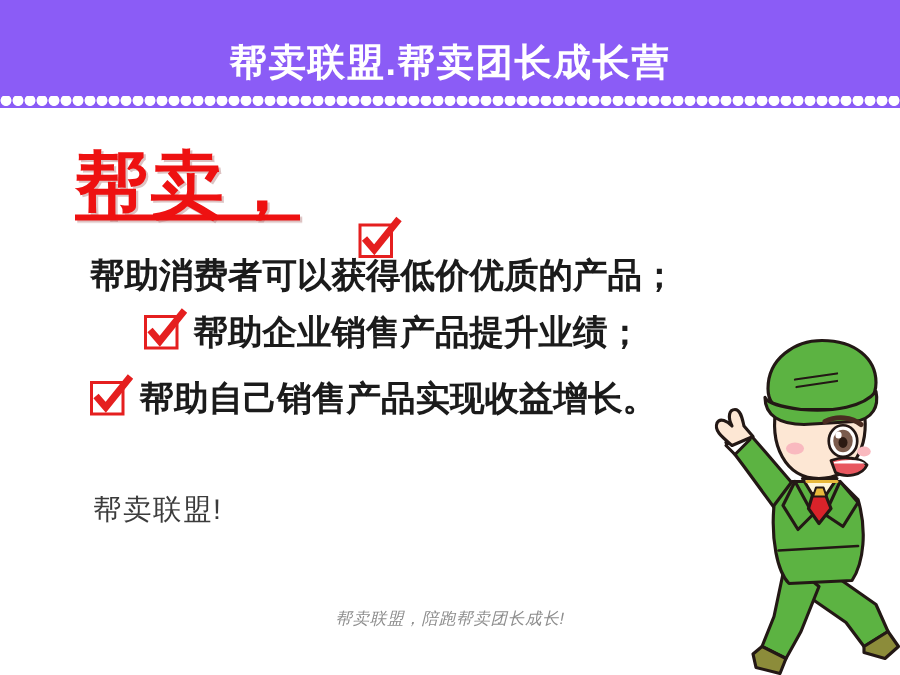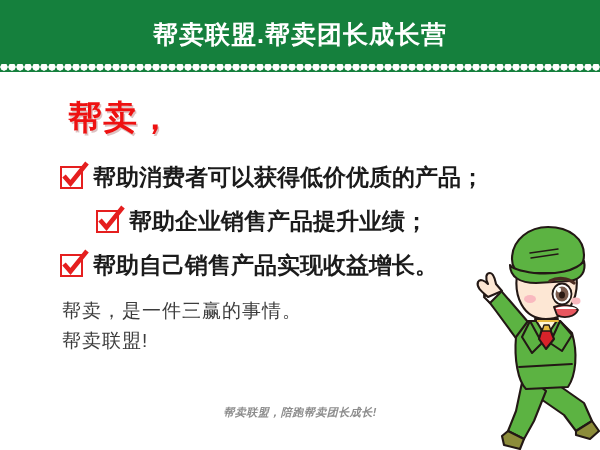--- a/index.html
+++ b/index.html
@@ -7,23 +7,23 @@
   body {
     font-family:"Liberation Sans","DejaVu Sans",sans-serif;
     background:#ffffff;
     position:relative;
     overflow:hidden;
   }
 
   
   #header-bar{
     position:absolute; left:0; top:0; width:600px; height:72px;
-    background:#15803d;
+    background:#8b5cf6;
     display:flex; align-items:flex-start; justify-content:center;
-    padding-top:22px;
+    padding-top:30px;
   }
   #header-title{
     color:#ffffff;
     font-size:25px;
     font-weight:bold;
     letter-spacing:1px;
     line-height:1;
     white-space:nowrap;
   }
   
@@ -37,33 +37,34 @@
   #header-under{
     position:absolute; left:0; top:72px; width:600px; height:4px; background:#ffffff;
   }
 
   
   #main{
     position:absolute; left:0; top:76px; width:600px; height:374px;
   }
 
   #headline{
-    position:absolute; left:68px; top:24px;
-    font-size:34px; font-weight:bold; color:#ee1111;
+    position:absolute; left:50px; top:24px;
+    font-size:49px; font-weight:bold; color:#ee1111;
     line-height:1;
     text-shadow:1.5px 1.5px 0 rgba(180,120,120,.45);
     letter-spacing:1px;
+    text-decoration:underline;
   }
 
   .bullet-row{
     position:absolute; left:60px;
     display:flex; align-items:center;
     height:30px;
   }
-  #bullet-row-0{ top:86px; }
+  #bullet-row-0{ top:73px;flex-direction:column; }
   #bullet-row-1{ top:130px;margin-left:36px; }
   #bullet-row-2{ top:174px; }
 
   .checkbox-icon{
     position:relative;
     width:23px; height:23px;
     flex:0 0 23px;
     border:2.2px solid #e51f1f;
     margin-right:10px;
   }
@@ -83,21 +84,21 @@
     font-size:19px; color:#3c3c3c; line-height:1;
     white-space:nowrap;
     letter-spacing:1px;
   }
   #note-line-0{ top:225px; }
   #note-line-1{ top:255px; }
 
   #footer-tagline{
     position:absolute; left:0; top:329px; width:600px;
     text-align:center;
-    font-size:11px; font-style:italic; font-weight:bold;
+    font-size:11px; font-style:italic; font-weight:normal;
     color:#8d8d8d; letter-spacing:.5px;
   }
 
   
   #mascot{
     position:absolute; right:-2px; bottom:0;
     width:130px; height:225px;
     pointer-events:none;
   }
 </style>
@@ -134,21 +135,20 @@
 
   <div class="bullet-row" id="bullet-row-2">
     <span class="checkbox-icon">
       <svg viewBox="0 0 31 31" aria-hidden="true">
         <path d="M5 15 L11.5 22.5 L28 2" fill="none" stroke="#e51f1f" stroke-width="4.6" stroke-linecap="butt" stroke-linejoin="miter"></path>
       </svg>
     </span>
     <span class="bullet-text">帮助自己销售产品实现收益增长。</span>
   </div>
 
-  <div class="note-line" id="note-line-0">帮卖，是一件三赢的事情。</div>
   <div class="note-line" id="note-line-1">帮卖联盟!</div>
 
   <div id="footer-tagline">帮卖联盟，陪跑帮卖团长成长!</div>
 
   <svg id="mascot" viewBox="0 0 130 225">
     <g stroke="#231815" stroke-width="2.1" stroke-linejoin="round" stroke-linecap="round">
 
       <path d="M72 150 L112 178 L120 196 L104 206 L92 190 L66 172 Z" fill="#5cb342"></path>
 
       <path d="M104 206 L120 196 L127 206 L118 214 L104 210 Z" fill="#8c8c3a"></path>

